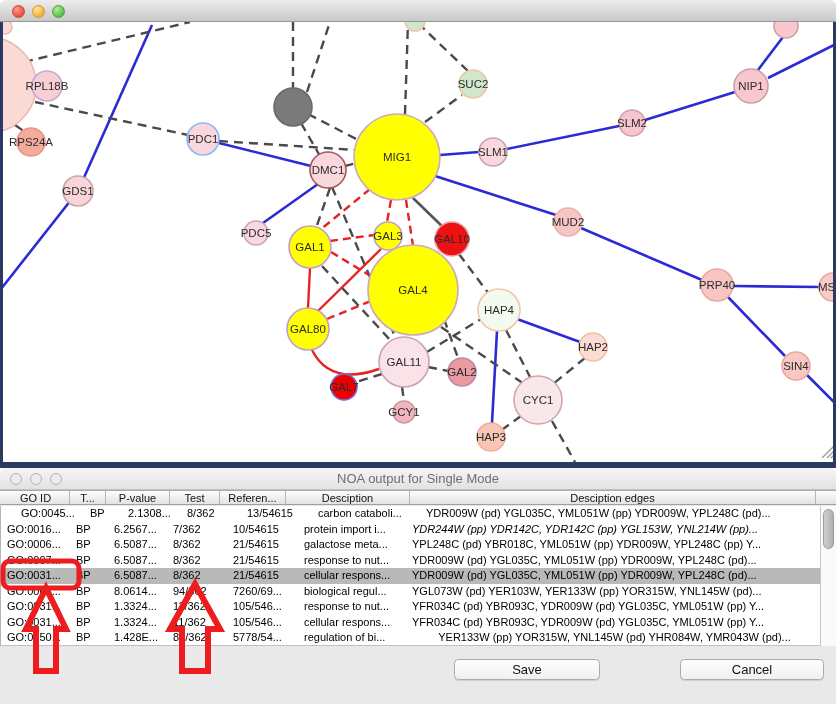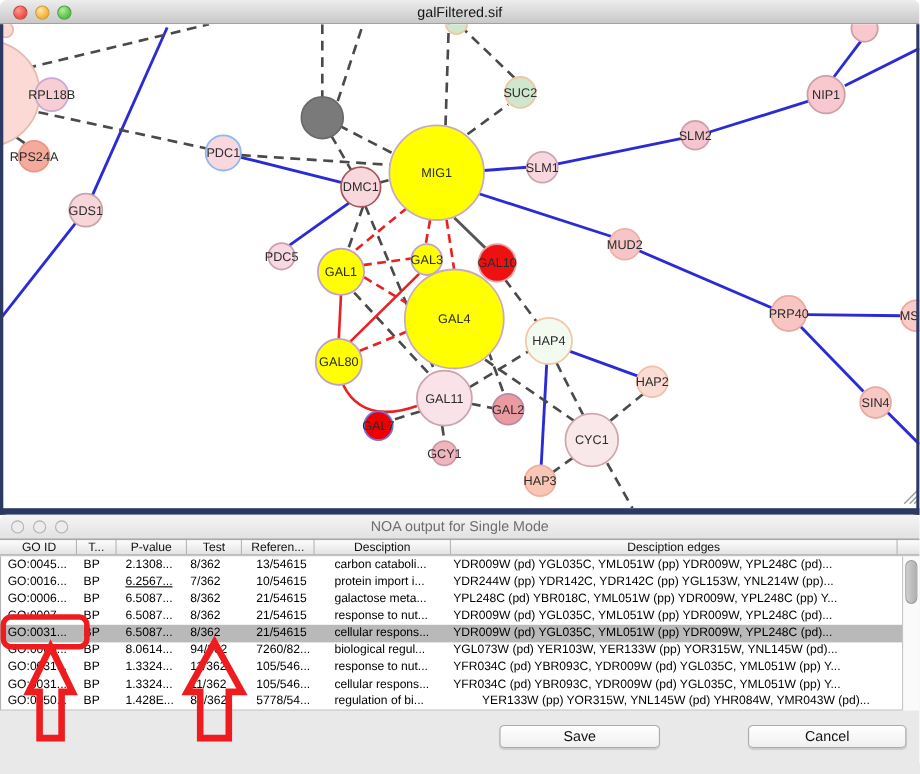--- a/index.html
+++ b/index.html
@@ -64,21 +64,20 @@
 </head>
 <body>
 
 <div class="page">
 
   <section class="gwin">
     <div class="titlebar">
       <span class="tl red"></span>
       <span class="tl yellow"></span>
       <span class="tl green"></span>
-      <div class="title">galFiltered.sif</div>
     </div>
     <div class="canvas">
       <svg id="graph-svg" width="836" height="440">
           <line x1="152" y1="3" x2="78" y2="169" fill="none" stroke="#2b2bd6" stroke-width="2.6"></line>
           <line x1="78" y1="169" x2="1" y2="267" fill="none" stroke="#2b2bd6" stroke-width="2.6"></line>
           <line x1="219" y1="121" x2="311" y2="144" fill="none" stroke="#2b2bd6" stroke-width="2.6"></line>
           <line x1="318" y1="162" x2="263" y2="201" fill="none" stroke="#2b2bd6" stroke-width="2.6"></line>
           <line x1="440" y1="133" x2="479" y2="130" fill="none" stroke="#2b2bd6" stroke-width="2.6"></line>
           <line x1="507" y1="127" x2="619" y2="104" fill="none" stroke="#2b2bd6" stroke-width="2.6"></line>
           <line x1="645" y1="98" x2="735" y2="70" fill="none" stroke="#2b2bd6" stroke-width="2.6"></line>
@@ -279,37 +278,37 @@
         <div class="hcell" style="width: 64px;">P-value</div>
         <div class="hcell" style="width: 50px;">Test</div>
         <div class="hcell" style="width: 66px;">Referen...</div>
         <div class="hcell" style="width: 124px;">Desciption</div>
         <div class="hcell" style="width: 406px;">Desciption edges</div>
         <div class="hcell" style="flex: 1 1 0%; border-right: none;"></div>
       </div>
     <div class="tbody" id="tbody">
         <div class="trow">
           <div class="tcell" style="width: 2px;"></div>
-          <div class="tcell" style="width: 68px; padding-left: 4px;">GO:0045...</div>
+          <div class="tcell" style="width: 68px; padding-left: 4px; margin-left: 14px;">GO:0045...</div>
           <div class="tcell" style="width: 36px; padding-left: 5px;">BP</div>
           <div class="tcell" style="width: 64px; padding-left: 7px;">2.1308...</div>
           <div class="tcell" style="width: 50px; padding-left: 2px;">8/362</div>
           <div class="tcell" style="width: 66px; padding-left: 12px;">13/54615</div>
           <div class="tcell" style="width: 124px; padding-left: 17px;">carbon cataboli...</div>
           <div class="tcell" style="width: 406px; padding-left: 1px;">YDR009W (pd) YGL035C, YML051W (pp) YDR009W, YPL248C (pd)...</div>
         </div>
         <div class="trow">
           <div class="tcell" style="width: 2px;"></div>
           <div class="tcell" style="width: 68px; padding-left: 4px;">GO:0016...</div>
           <div class="tcell" style="width: 36px; padding-left: 5px;">BP</div>
-          <div class="tcell" style="width: 64px; padding-left: 7px; text-decoration: underline;">6.2567...</div>
+          <div class="tcell" style="width: 64px; padding-left: 7px;">6.2567...</div>
           <div class="tcell" style="width: 50px; padding-left: 2px;">7/362</div>
           <div class="tcell" style="width: 66px; padding-left: 12px;">10/54615</div>
           <div class="tcell" style="width: 124px; padding-left: 17px;">protein import i...</div>
-          <div class="tcell" style="width: 406px; padding-left: 1px;">YDR244W (pp) YDR142C, YDR142C (pp) YGL153W, YNL214W (pp)...</div>
+          <div class="tcell" style="width: 406px; padding-left: 1px; font-style: italic;">YDR244W (pp) YDR142C, YDR142C (pp) YGL153W, YNL214W (pp)...</div>
         </div>
         <div class="trow">
           <div class="tcell" style="width: 2px;"></div>
           <div class="tcell" style="width: 68px; padding-left: 4px;">GO:0006...</div>
           <div class="tcell" style="width: 36px; padding-left: 5px;">BP</div>
           <div class="tcell" style="width: 64px; padding-left: 7px;">6.5087...</div>
           <div class="tcell" style="width: 50px; padding-left: 2px;">8/362</div>
           <div class="tcell" style="width: 66px; padding-left: 12px;">21/54615</div>
           <div class="tcell" style="width: 124px; padding-left: 17px;">galactose meta...</div>
           <div class="tcell" style="width: 406px; padding-left: 1px;">YPL248C (pd) YBR018C, YML051W (pp) YDR009W, YPL248C (pp) Y...</div>
@@ -333,21 +332,21 @@
           <div class="tcell" style="width: 66px; padding-left: 12px;">21/54615</div>
           <div class="tcell" style="width: 124px; padding-left: 17px;">cellular respons...</div>
           <div class="tcell" style="width: 406px; padding-left: 1px;">YDR009W (pd) YGL035C, YML051W (pp) YDR009W, YPL248C (pd)...</div>
         </div>
         <div class="trow">
           <div class="tcell" style="width: 2px;"></div>
           <div class="tcell" style="width: 68px; padding-left: 4px;">GO:0065...</div>
           <div class="tcell" style="width: 36px; padding-left: 5px;">BP</div>
           <div class="tcell" style="width: 64px; padding-left: 7px;">8.0614...</div>
           <div class="tcell" style="width: 50px; padding-left: 2px;">94/362</div>
-          <div class="tcell" style="width: 66px; padding-left: 12px;">7260/82...</div>
+          <div class="tcell" style="width: 66px; padding-left: 12px;">7260/69...</div>
           <div class="tcell" style="width: 124px; padding-left: 17px;">biological regul...</div>
           <div class="tcell" style="width: 406px; padding-left: 1px;">YGL073W (pd) YER103W, YER133W (pp) YOR315W, YNL145W (pd)...</div>
         </div>
         <div class="trow">
           <div class="tcell" style="width: 2px;"></div>
           <div class="tcell" style="width: 68px; padding-left: 4px;">GO:0031...</div>
           <div class="tcell" style="width: 36px; padding-left: 5px;">BP</div>
           <div class="tcell" style="width: 64px; padding-left: 7px;">1.3324...</div>
           <div class="tcell" style="width: 50px; padding-left: 2px;">11/362</div>
           <div class="tcell" style="width: 66px; padding-left: 12px;">105/546...</div>

